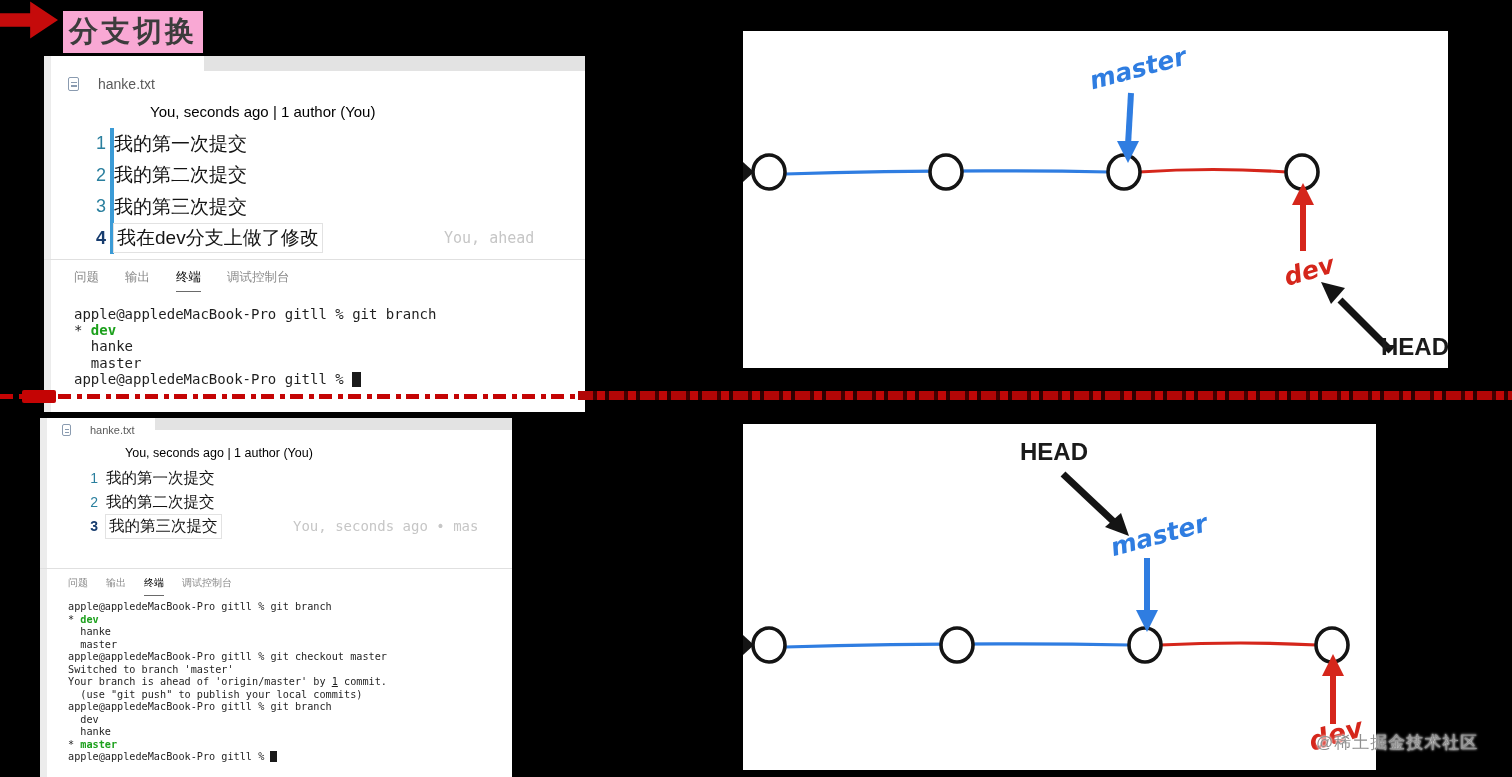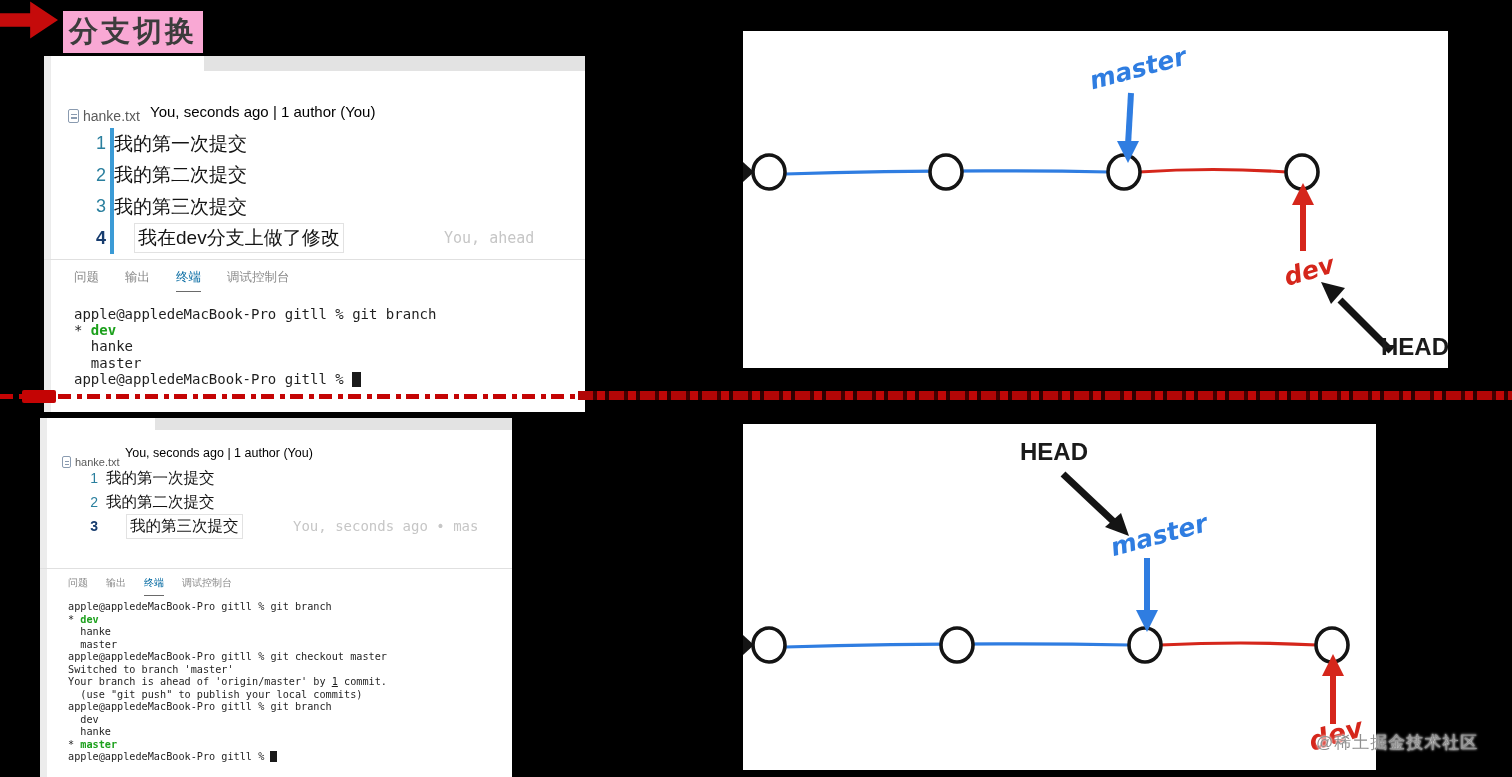--- a/index.html
+++ b/index.html
@@ -15,21 +15,21 @@
 
   
   .editor { background:#fff; z-index:2; }
   #editor-top { left:44px; top:56px; width:541px; height:356px; }
   #editor-bottom { left:40px; top:418px; width:472px; height:359px; }
   .left-strip { position:absolute; left:0; top:0; bottom:0; width:7px; background:#ececec; }
   .tabstrip { position:absolute; top:0; height:15px; right:0; background:#e3e3e3; }
   #editor-top .tabstrip { left:160px; }
   #editor-bottom .tabstrip { left:115px; height:12px; }
 
-  .file-row { position:absolute; display:flex; align-items:center; gap:4px; color:#5a5a5a;margin-top:32px; }
+  .file-row { position:absolute; display:flex; align-items:center; gap:19px; color:#5a5a5a; }
   #editor-top .file-row { left:24px; top:20px; font-size:14px; }
   #editor-bottom .file-row { left:22px; top:6px; font-size:11px; }
   .file-icon { display:inline-block; width:11px; height:14px; border:1.5px solid #8a9bb0;
     border-radius:2px; background:
     repeating-linear-gradient(#fff 0 2px, #8a9bb0 2px 3.5px) content-box; padding:2px 1.5px; }
   #editor-bottom .file-icon { width:9px; height:12px; }
 
   .blame-heading { position:absolute; color:#000000; }
   #editor-top .blame-heading { left:106px; top:47px; font-size:15px; }
   #editor-bottom .blame-heading { left:85px; top:28px; font-size:12.5px; }
@@ -40,34 +40,34 @@
   .code-row { position:relative; display:flex; align-items:center; }
   #editor-top .code-row { height:31.5px; font-size:19px; }
   #editor-bottom .code-row { height:24px; font-size:15.5px; }
   .line-num { width:62px; text-align:right; color:#2a7f9e; flex:none; }
   #editor-top .line-num { font-size:18px; }
   #editor-bottom .line-num { font-size:14px; width:58px; }
   .code-row.current .line-num { color:#173c6e; font-weight:bold; }
   .chg-bar { width:4px; align-self:stretch; margin-left:4px; flex:none; background:transparent; }
   #editor-top .chg-bar.on { background:#3b9bd6; }
   .code-text { color:#141414; white-space:nowrap; }
-  .code-row.current .code-text { outline:1px solid #e2e2e2; padding:1px 3px; margin-left:21px; }
+  .code-row.current .code-text { outline:1px solid #e2e2e2; padding:1px 3px; }
   .ghost { position:absolute; color:#c6c6c6; font-family:"DejaVu Sans Mono", monospace; white-space:nowrap;}
   #editor-top .ghost { left:400px; font-size:15px; }
   #editor-bottom .ghost { left:253px; font-size:14px; }
 
   .divider { position:absolute; left:0; right:0; height:1px; background:#e0e0e0; }
   #editor-top .divider { top:203px; }
   #editor-bottom .divider { top:150px; }
 
   .panel-tabs { position:absolute; display:flex; color:#8a8a8a; }
   #editor-top .panel-tabs { left:30px; top:213px; gap:26px; font-size:12.5px; }
   #editor-bottom .panel-tabs { left:28px; top:158px; gap:18px; font-size:10px; }
   .panel-tab { padding-bottom:5px; cursor:default; }
-  .panel-tab.active { color:#0369a1; border-bottom:1.5px solid #6a6a6a; }
+  .panel-tab.active { color:#000000; border-bottom:1.5px solid #6a6a6a; }
 
   .terminal { position:absolute; font-family:"DejaVu Sans Mono", monospace; color:#1f1f1f; white-space:pre; }
   #editor-top .terminal { left:30px; top:250px; font-size:14px; line-height:16.2px; }
   #editor-bottom .terminal { left:28px; top:183px; font-size:10.2px; line-height:12.5px; }
   .tseg.green { color:#1ca01c; font-weight:bold; }
   .tseg.u { text-decoration:underline; }
   .cursor { display:inline-block; background:#1a1a1a; vertical-align:text-bottom; }
   #editor-top .cursor { width:9px; height:15px; }
   #editor-bottom .cursor { width:6.5px; height:11px; }
 

